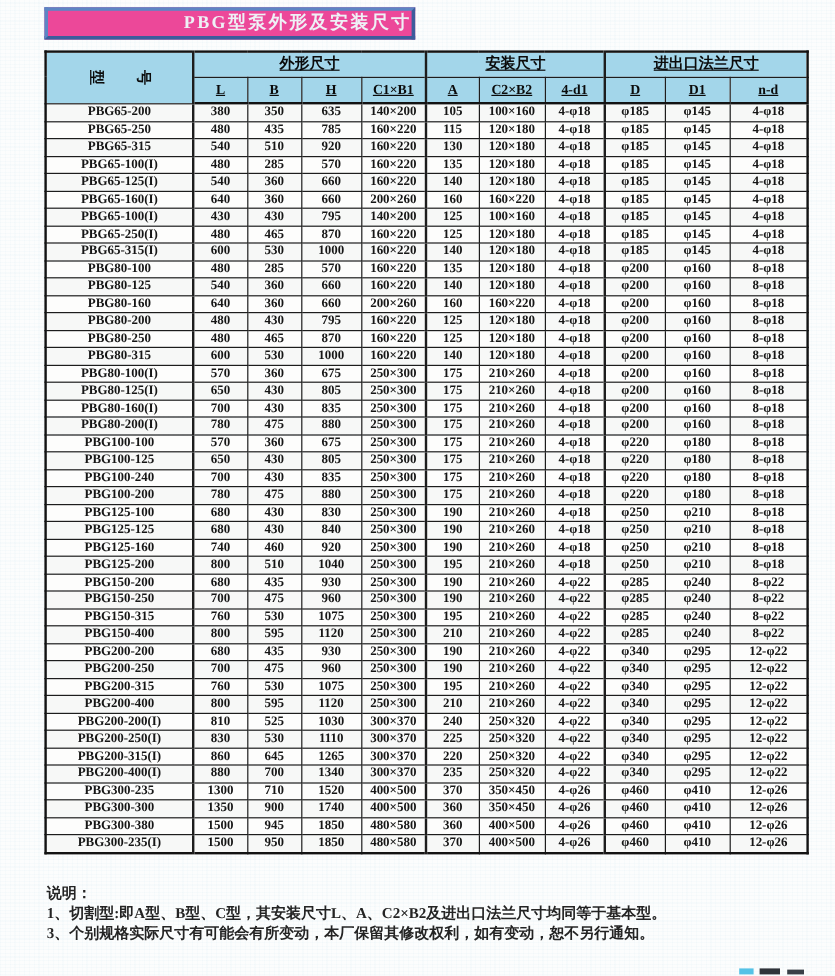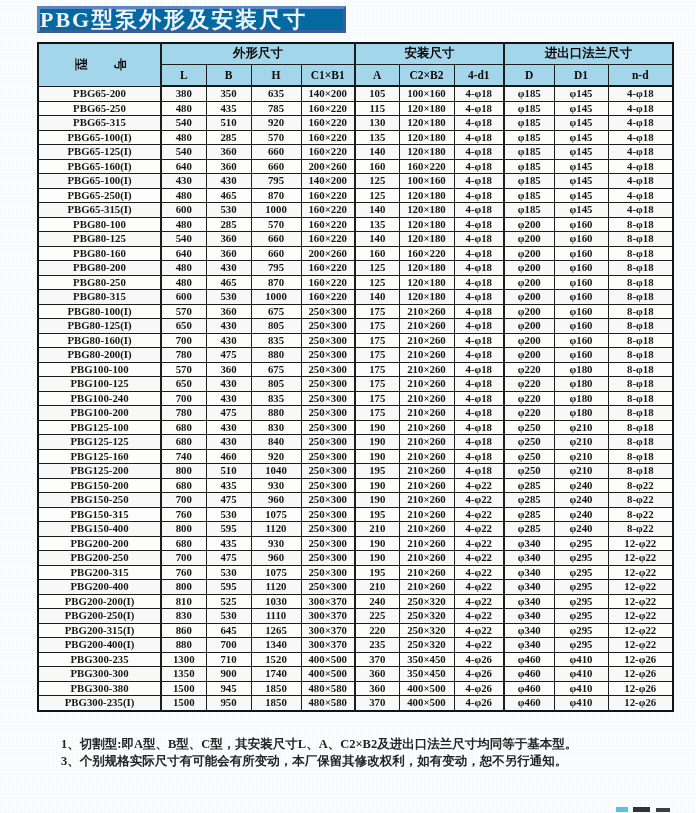--- a/index.html
+++ b/index.html
@@ -16,28 +16,28 @@
     position: absolute; inset: 0;
     background:
       repeating-linear-gradient(0deg, rgba(160,205,225,.06) 0 1px, transparent 1px 3px),
       repeating-linear-gradient(90deg, rgba(160,205,225,.05) 0 1px, transparent 1px 4px);
     pointer-events: none;
   }
 
   .title-bar {
     position: absolute; left: 37px; top: 6px;
     width: 309px; height: 27px;
-    background: #0369a1;
+    background: #ec4899;
     border: 3px solid;
     border-color: #5d85c4 #3c5c9c #3c5c9c #5d85c4;
     color: #eef1f6;
     font-weight: bold;
-    font-size: 22px;
+    font-size: 15px;
     letter-spacing: 2px;
-    text-align: left;
+    text-align: right;
     line-height: 21px;
     font-family: "Liberation Serif", serif;
   }
 
   table.spec-table {
     position: absolute; left: 37px; top: 42px;
     width: 635px;
     border-collapse: collapse;
     table-layout: fixed;
     border: 2px solid #131313;
@@ -47,20 +47,21 @@
     text-align: center;
     vertical-align: middle;
     overflow: hidden;
     white-space: nowrap;
   }
   .spec-table thead th {
     background: #a3d6ea;
     color: #0b0b0b;
     font-weight: bold;
     padding: 0;
+    text-decoration: underline;
   }
   .spec-table thead tr.group-row th { height: 21px; font-size: 12.5px; }
   .spec-table thead tr.sub-row th   { height: 22px; font-size: 11.5px; border-bottom: 2px solid #131313; }
   .spec-table thead th.model-th { font-size: 13px; }
   .rotchar { display: inline-block; transform: rotate(90deg); margin: 0 13px; }
 
   .spec-table tbody td {
     height: 13.87px;
     line-height: 13.5px;
     font-size: 10.8px;
@@ -71,21 +72,21 @@
   }
   .spec-table tbody tr:nth-child(odd) td { background: #f7f8f7; }
   .spec-table .thick-r { border-right-width: 2px; }
 
   .notes {
     position: absolute; left: 39px; top: 736px;
     font-size: 12.5px; color: #242424; font-weight: bold;
     line-height: 17px;
     font-family: "Liberation Serif", serif;
   }
-  .notes .note-item { margin-left: 22px; }
+  .notes .note-item { }
 
   .artifact { position: absolute; }
   .artifact-cyan  { left: 616px; top: 807px; width: 12px; height: 5px; background: #55c2e6; }
   .artifact-dark1 { left: 633px; top: 807px; width: 17px; height: 5px; background: #2f343a; }
   .artifact-dark2 { left: 656px; top: 808px; width: 14px; height: 4px; background: #3a4048; }
 </style>
 </head>
 <body>
 
 <div class="title-bar">
@@ -685,19 +686,20 @@
         <td>400×500</td>
         <td class="thick-r">4-φ26</td>
         <td>φ460</td>
         <td>φ410</td>
         <td>12-φ26</td>
       </tr>
     </tbody>
 </table>
 
 <div class="notes">
+  <div>说明：</div>
   <div class="note-item">1、切割型:即A型、B型、C型，其安装尺寸L、A、C2×B2及进出口法兰尺寸均同等于基本型。</div>
   <div class="note-item">3、个别规格实际尺寸有可能会有所变动，本厂保留其修改权利，如有变动，恕不另行通知。</div>
 </div>
 
 <div class="artifact artifact-cyan"></div>
 <div class="artifact artifact-dark1"></div>
 <div class="artifact artifact-dark2"></div>
 
 </body></html>

